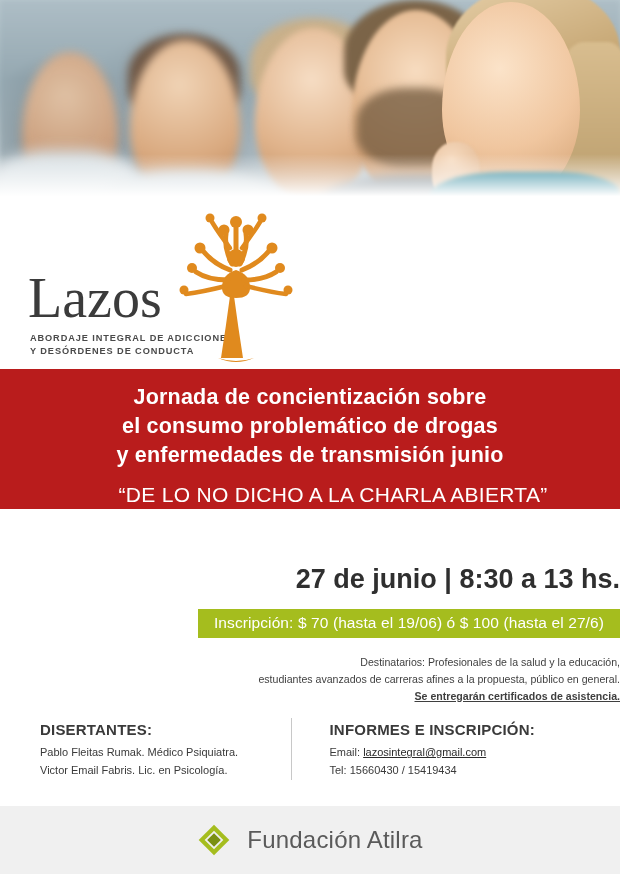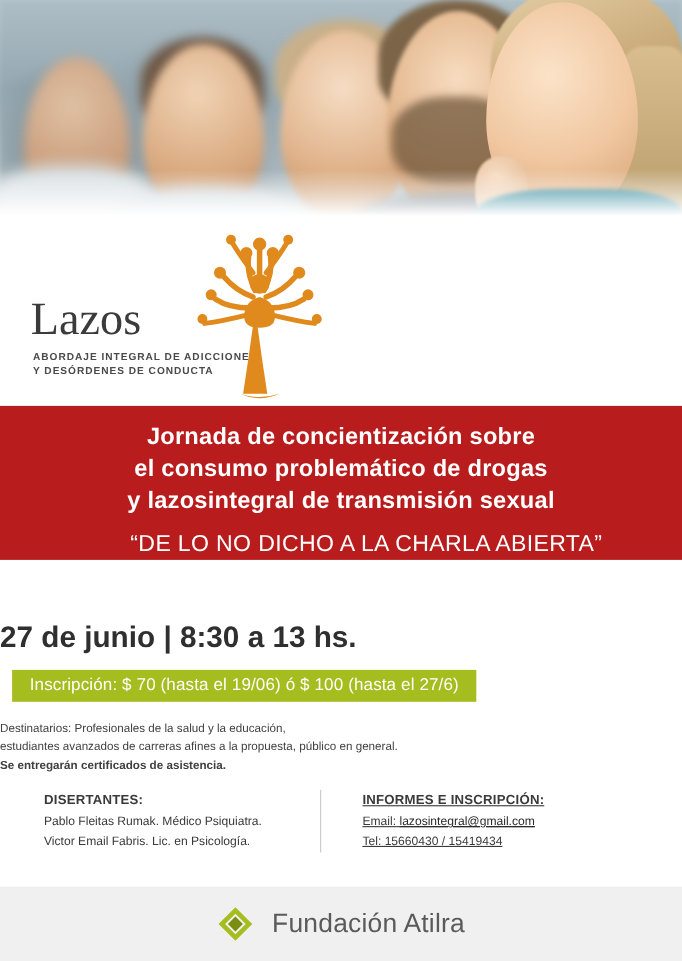--- a/index.html
+++ b/index.html
@@ -174,21 +174,21 @@
     width: 620px; height: 196px;
     background: #ffffff;
   }
   .logo-wrap {
     position: absolute;
     left: 26px; top: 12px;
     width: 300px;
   }
   .logo-word {
     font-family: "Liberation Serif", serif;
-    font-size: 42px;
+    font-size: 56px;
     color: #3b3b3b;
     letter-spacing: 0px;
     line-height: 1;
     margin-top: 62px;
     margin-left: 2px;
   }
   .logo-sub {
     margin-top: 6px;
     margin-left: 4px;
     font-size: 9.2px;
@@ -224,21 +224,21 @@
     padding-top: 12px;
     letter-spacing: .3px;
     margin-left: 46px;
   }
 
   
   .details {
     position: absolute;
     top: 540px; left: 0;
     width: 620px;
-    text-align: left;
+    text-align: right;
     color: #3b3b3b;
   }
   .date-line {
     font-size: 27px;
     font-weight: bold;
     margin-top: 24px;
     color: #2f2f2f;
   }
   .venue-line {
     font-size: 17.5px;
@@ -254,44 +254,43 @@
     padding: 5px 16px 6px;
     letter-spacing: .1px;
     margin-left: 11px;
   }
   .audience {
     margin-top: 16px;
     font-size: 10.6px;
     line-height: 1.6;
     color: #3f3f3f;
   }
-  .audience .strong { font-weight: bold; }
+  .audience .strong { font-weight: bold; text-decoration: underline; }
 
   
   .cols {
     position: absolute;
     top: 718px; left: 0;
     width: 620px;
     padding: 0 40px;
     display: flex;
   }
   .col {
     flex: 1;
     font-size: 11px;
     color: #3a3a3a;
     line-height: 1.62;
   }
   .col.right {
     padding-left: 38px;
     border-left: 1px solid #c8c8c8;
-    text-decoration: underline;
   }
   .col .title {
     font-weight: bold;
-    font-size: 12px;
+    font-size: 15px;
     margin-bottom: 2px;
     letter-spacing: .2px;
   }
   .col a, .col .mail {
     color: #2a2a2a;
     text-decoration: underline;
   }
 
   
   .footer {
@@ -382,21 +381,21 @@
           <path d="M60 48 q-12 -16 -18 -26"></path>
           <path d="M72 48 q12 -16 18 -26"></path>
         </g>
       </g>
     </svg>
   </div>
 
   <div class="green-band">
     <div class="l1">Jornada de concientización sobre</div>
     <div class="l1" style="padding-top:0">el consumo problemático de drogas</div>
-    <div class="l1" style="padding-top:0">y lazosintegral de transmisión sexual</div>
+    <div class="l1" style="padding-top:0">y enfermedades de transmisión junio</div>
     <div class="quote">“DE LO NO DICHO A LA CHARLA ABIERTA”</div>
   </div>
 
   <div class="details">
     <div class="date-line">27 de junio | 8:30 a 13 hs.</div>
     <div class="price-bar">Inscripción: $ 70 (hasta el 19/06) ó $ 100 (hasta el 27/6)</div>
     <div class="audience">
       <div>Destinatarios:  Profesionales de la salud y la educación,</div>
       <div>estudiantes avanzados de carreras afines a la propuesta, público en general.</div>
       <div class="strong">Se entregarán certificados de asistencia.</div>

